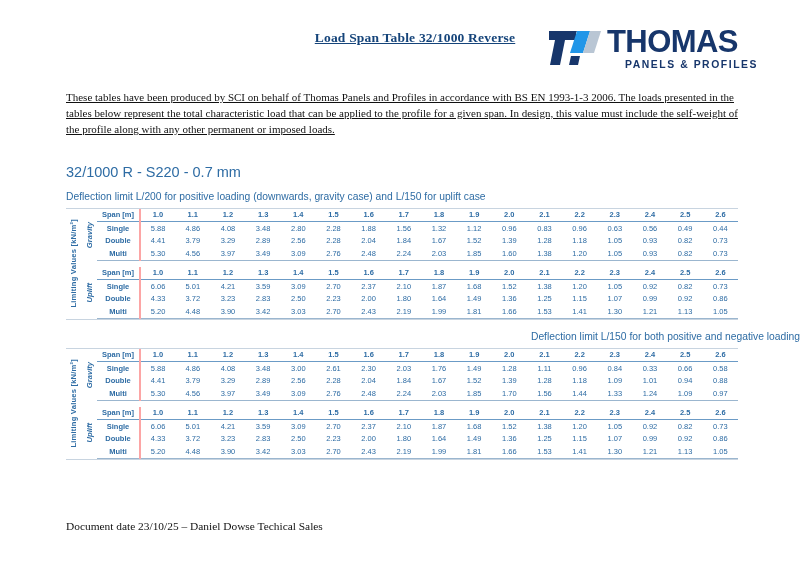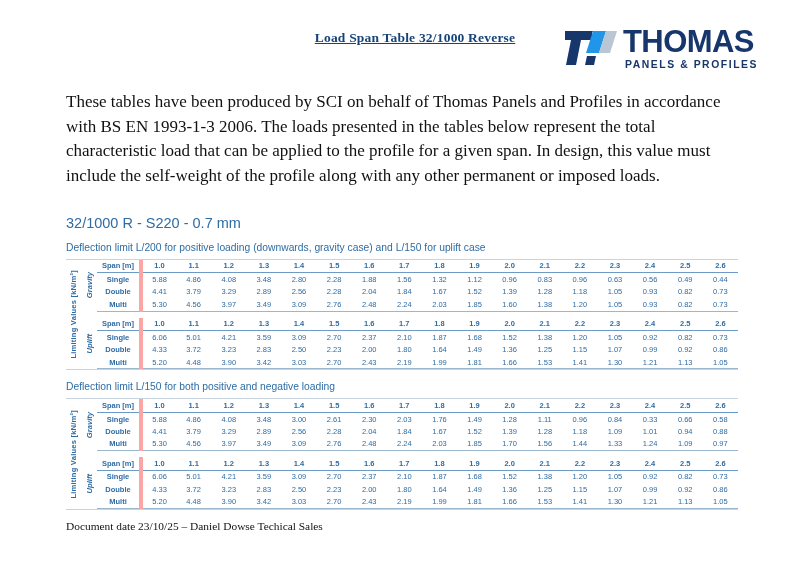--- a/index.html
+++ b/index.html
@@ -65,47 +65,49 @@
     color: #17366b;
     letter-spacing: -0.6px;
   }
   .logo-sub {
     font-family: "Liberation Sans", sans-serif;
     font-weight: bold;
     font-size: 10.4px;
     color: #17366b;
     letter-spacing: 1.55px;
     margin-top: 3px;
-    margin-left: 2px;
+    margin-left: 18px;
   }
 
   
   .intro {
     margin: 12px 62px 0 66px;
-    font-size: 17px;
+    font-size: 11px;
     line-height: 1.45;
     text-align: left;
     color: #111111;
+    text-decoration: underline;
   }
 
   
   .section-title {
     margin: 26px 0 0 66px;
     font-family: "Liberation Sans", sans-serif;
     font-size: 14.5px;
     color: #2e6ca4;
     font-weight: normal;
   }
   .sub-title {
     margin: 11px 0 6px 66px;
     font-family: "Liberation Sans", sans-serif;
     font-size: 10.3px;
     color: #2e6ca4;
   }
   .sub-title.second {
+    text-align: right;
   }
 
   
   .table-block {
     margin-left: 66px;
     width: 672px;
     position: relative;
     display: flex;
     align-items: stretch;
     border-top: 1px solid #c8d4e0;
@@ -172,21 +174,21 @@
     white-space: nowrap;
   }
   table.data th {
     font-weight: bold;
     border-bottom: 1px solid #6b9bc6;
   }
   table.data th.rowhead, table.data td.rowhead {
     width: 42px;
     font-weight: bold;
     text-align: center;
-    border-right: 4px solid #fca5a5;
+    border-right: 2px solid #fca5a5;
   }
   table.data th.rowhead {
     border-bottom: 1px solid #6b9bc6;
   }
   table.data tr.last-row td {
     border-bottom: 1px solid #9bb6cf;
   }
   table.data td {
     font-weight: normal;
   }

